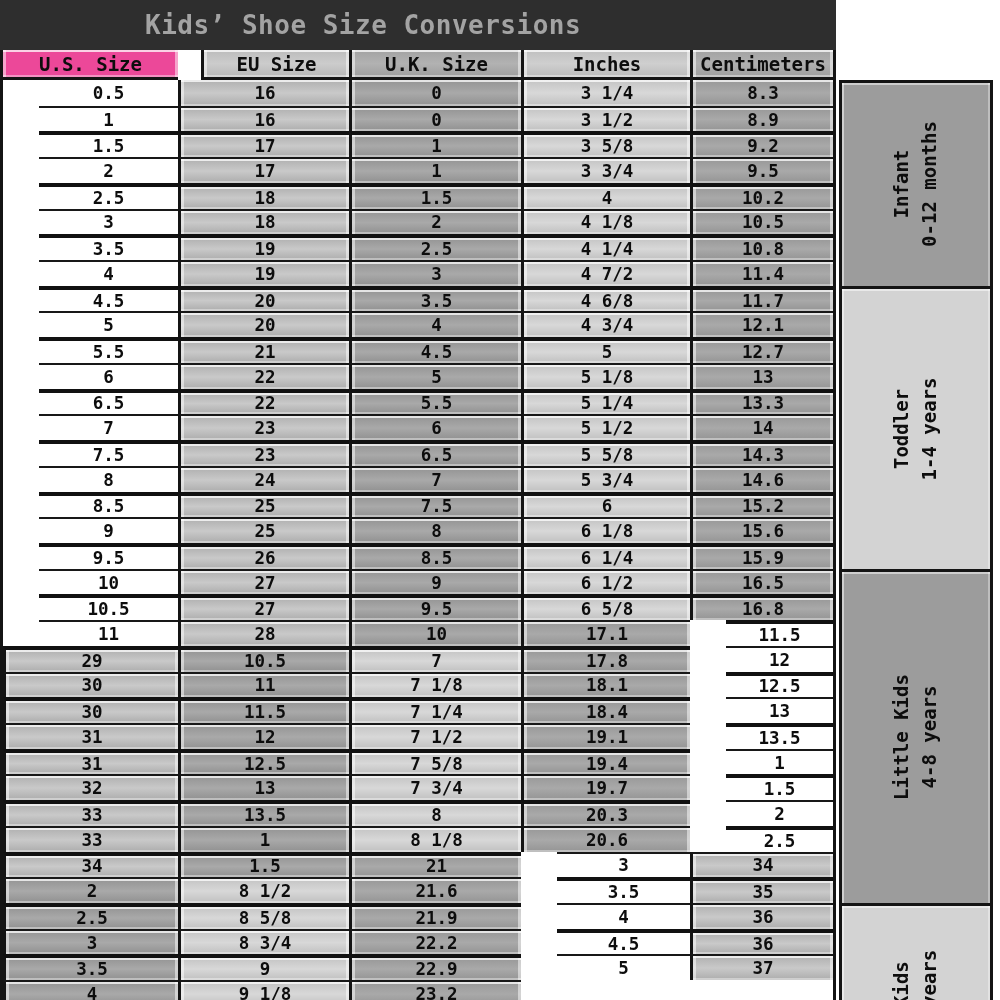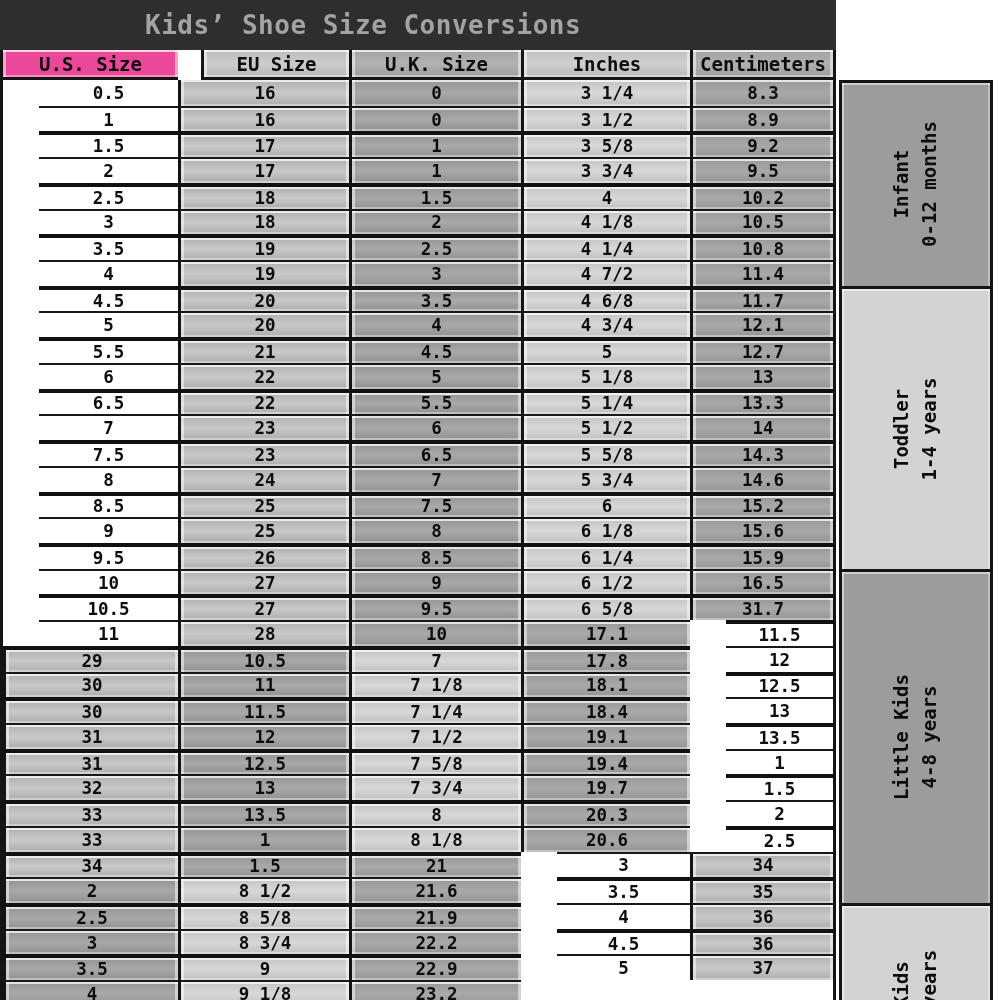--- a/index.html
+++ b/index.html
@@ -178,21 +178,21 @@
       <div class="cell body c4 thick">15.9</div>
       <div class="cell body c0">10</div>
       <div class="cell body c1">27</div>
       <div class="cell body c2">9</div>
       <div class="cell body c3">6 1/2</div>
       <div class="cell body c4">16.5</div>
       <div class="cell body c0 thick">10.5</div>
       <div class="cell body c1 thick">27</div>
       <div class="cell body c2 thick">9.5</div>
       <div class="cell body c3 thick">6 5/8</div>
-      <div class="cell body c4 thick">31.7</div>
+      <div class="cell body c4 thick">16.8</div>
       <div class="cell body c0">11</div>
       <div class="cell body c1">28</div>
       <div class="cell body c2">10</div>
       <div class="cell body c4">17.1</div>
       <div class="cell body c0 thick">11.5</div>
       <div class="cell body c1 thick">29</div>
       <div class="cell body c2 thick">10.5</div>
       <div class="cell body c3 thick">7</div>
       <div class="cell body c4 thick">17.8</div>
       <div class="cell body c0">12</div>

